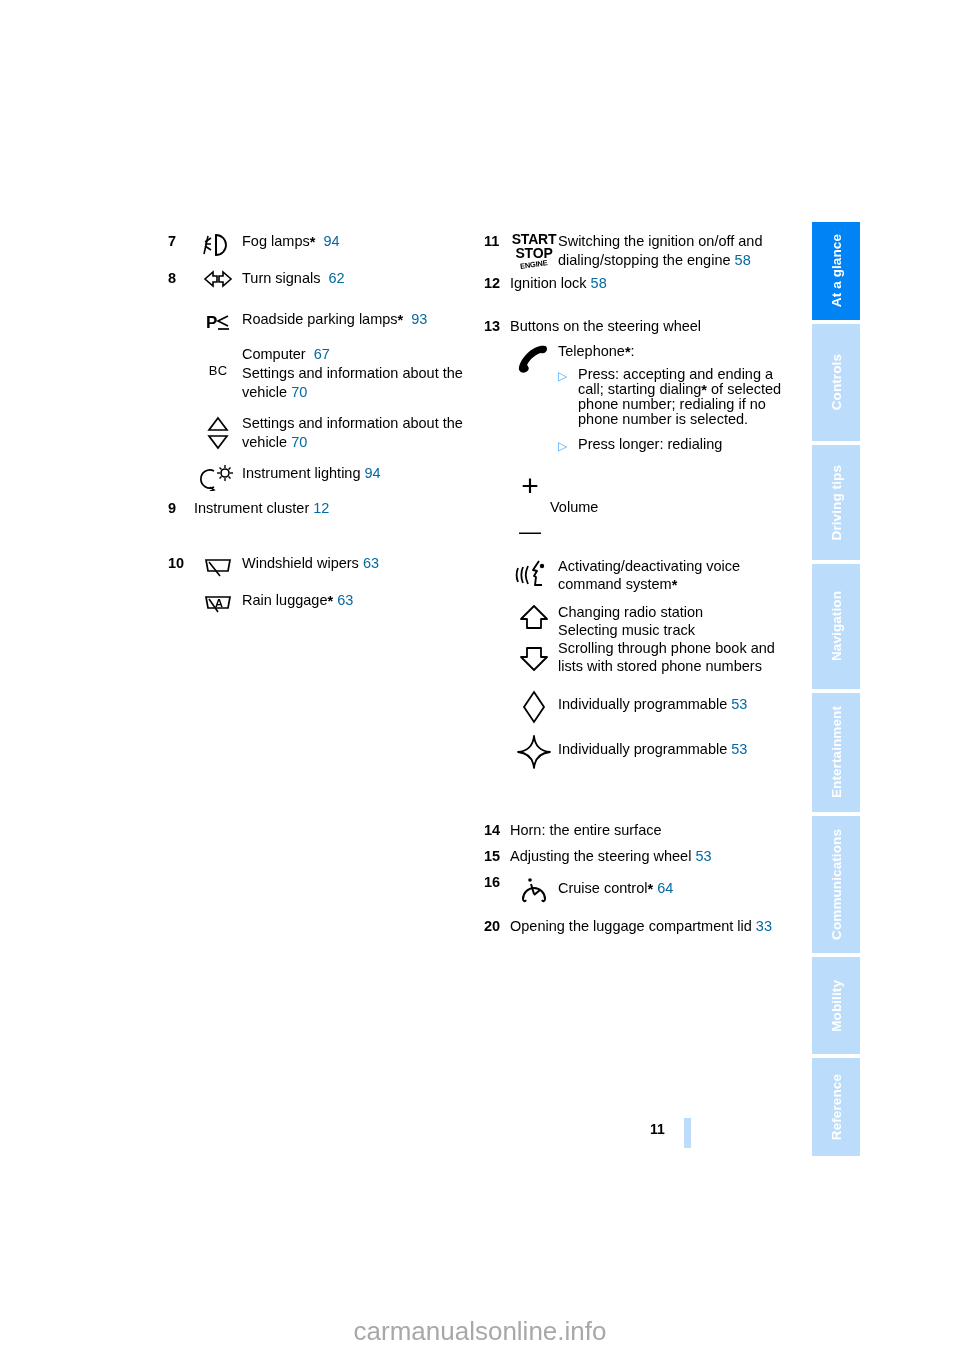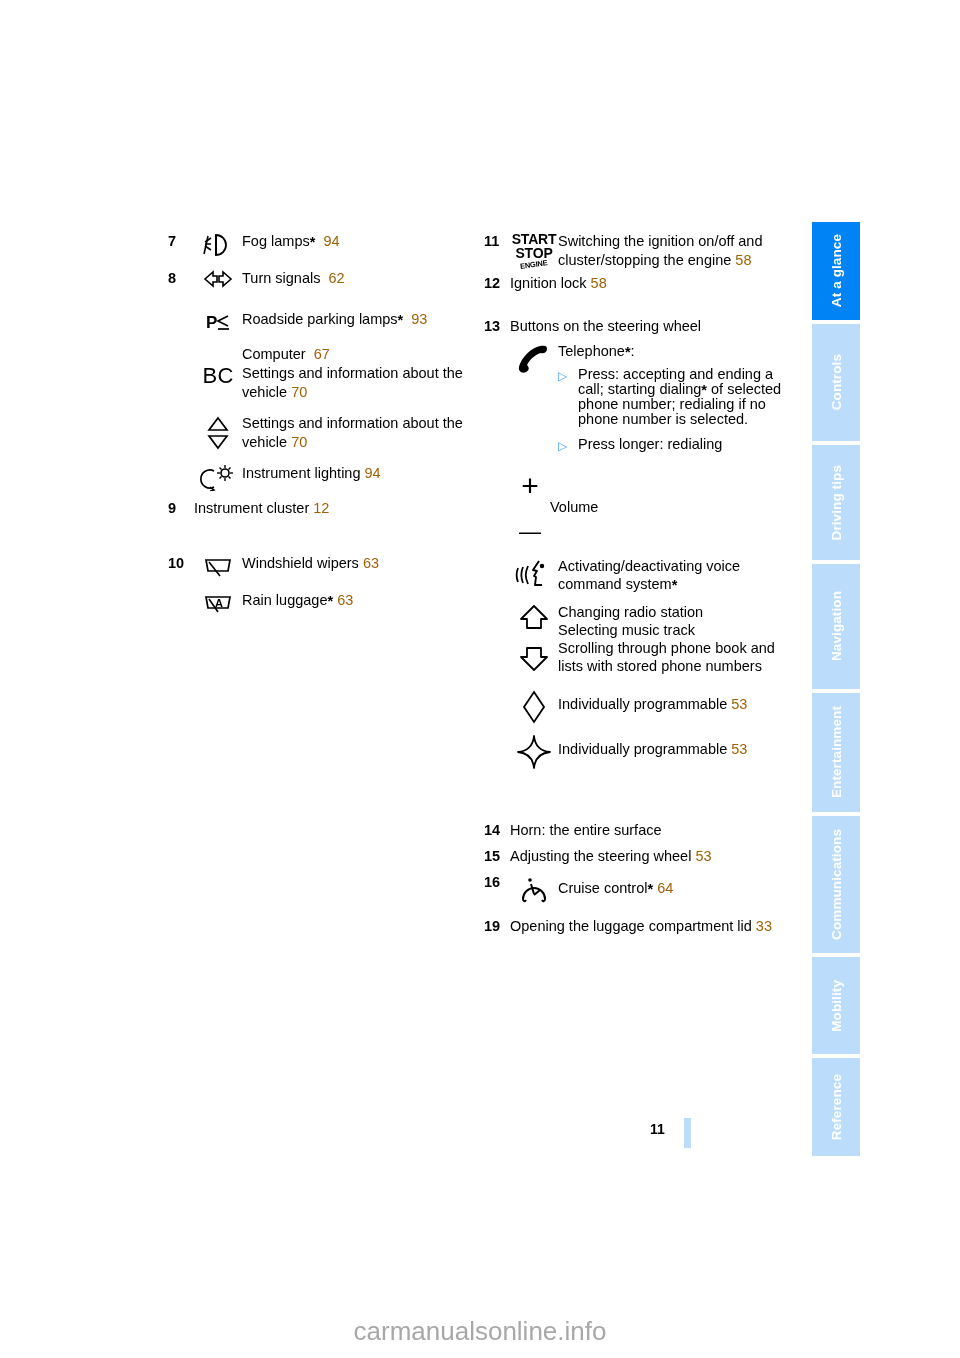--- a/index.html
+++ b/index.html
@@ -66,21 +66,21 @@
     align-items: flex-start;
     justify-content: center;
     padding-top: 1px;
   }
   .txt {
     font-size: 14.5px;
     line-height: 19px;
     flex: 1;
   }
   .txt.tight { line-height: 18px; }
-  .pg { color: #a16207; }
+  .pg { color: #0369a1; }
   .ast { font-weight: bold; font-size: 14.5px; }
   sup.ast { vertical-align: baseline; position: relative; top: 1px; }
 
   .spacer-sm { height: 10px; }
   .spacer-md { height: 22px; }
   .spacer-lg { height: 34px; }
 
   
   .bullet-row { display: flex; align-items: flex-start; margin-top: 6px; }
   .bullet-mark {
@@ -98,21 +98,21 @@
   
   .ss-btn {
     width: 40px; height: 34px;
     display: flex; flex-direction: column;
     align-items: center; justify-content: center;
     line-height: 1;
   }
   .ss-line { font-size: 14px; font-weight: bold; letter-spacing: -0.2px; }
   .ss-eng { font-size: 7.5px; font-weight: bold; transform: rotate(-8deg); margin-top: 1px; letter-spacing: -0.2px;}
 
-  .bc-text { font-size: 22px; letter-spacing: 0.3px; }
+  .bc-text { font-size: 13px; letter-spacing: 0.3px; }
 
   .plus-minus { width: 40px; }
   .pm-sym { font-size: 30px; line-height: 26px; text-align: center; font-weight: 300; }
 
   
   .page-number {
     position: absolute;
     left: 650px; top: 1121px;
     font-size: 14px; font-weight: bold;
     color: #000;
@@ -324,21 +324,21 @@
     <div class="row">
       <div class="num">11</div>
       <div class="ico">
         <div class="ss-btn">
           <div class="ss-line">START</div>
           <div class="ss-line">STOP</div>
           <div class="ss-eng">ENGINE</div>
         </div>
       </div>
       <div class="txt">
-        <span>Switching the ignition on/off and cluster/stopping the engine</span>&nbsp;<span class="pg">58</span>
+        <span>Switching the ignition on/off and dialing/stopping the engine</span>&nbsp;<span class="pg">58</span>
       </div>
     </div>
 
     <div style="height:2px"></div>
 
     <div class="row">
       <div class="num">12</div>
       <div class="txt">
         <span>Ignition lock</span>&nbsp;<span class="pg">58</span>
       </div>
@@ -491,21 +491,21 @@
         <span>Cruise control</span><sup class="ast">*</sup>&nbsp;<span class="pg">64</span>
       </div>
     </div>
 
     <div style="height:6px"></div>
 
 
     <div style="height:5px"></div>
 
     <div class="row">
-      <div class="num">19</div>
+      <div class="num">20</div>
       <div class="txt">
         <span>Opening the luggage compartment lid</span>&nbsp;<span class="pg">33</span>
       </div>
     </div>
 
   </div>
 
   <div class="page-number">11</div>
   <div class="page-bar"></div>
   <div class="watermark">carmanualsonline.info</div>

